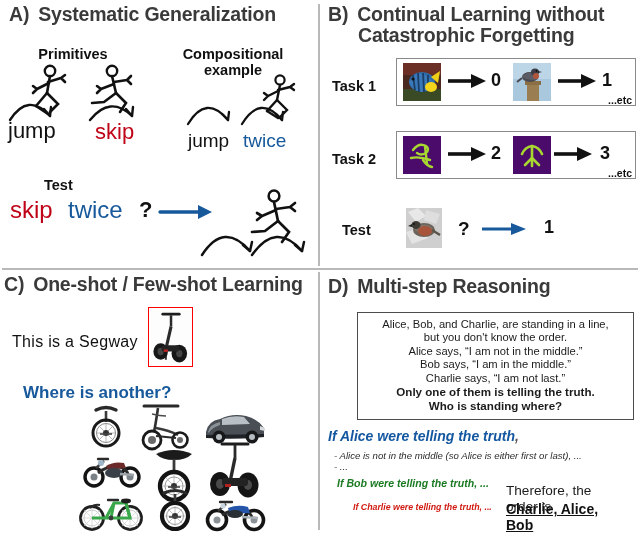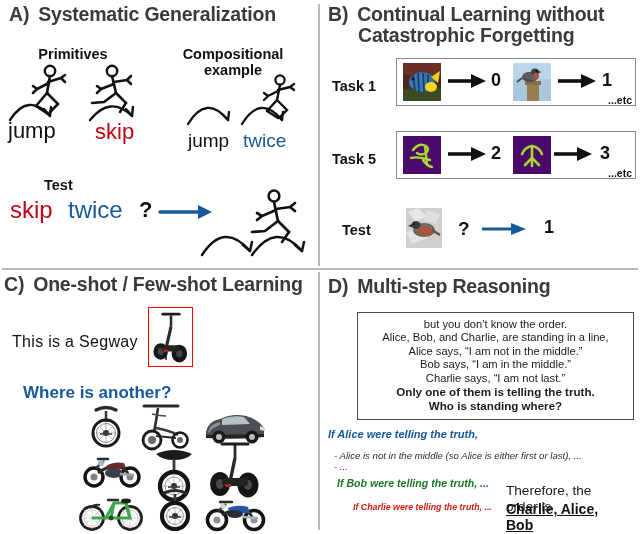--- a/index.html
+++ b/index.html
@@ -116,21 +116,21 @@
   #riddle-box{
     position:absolute;left:37px;top:42px;width:277px;height:108px;
     border:1.3px solid #4c4c4c;box-sizing:border-box;background:#fff;
     padding:5px 4px 0 4px;
     text-align:center;
   }
   .riddle-line{font-size:11.2px;line-height:13.4px;color:#1b1b1b;}
   .riddle-line.bold{font-weight:bold;font-size:11.6px;line-height:14px;}
 
   .reason{position:absolute;font-style:italic;font-weight:bold;}
-  #reason-alice{left:8px;top:158px;font-size:11px;color:#1457A0;font-style:italic;}
+  #reason-alice{left:8px;top:158px;font-size:14px;color:#1457A0;font-style:italic;}
   #reason-alice .tail{color:#555;font-weight:bold;}
   #bullet1{
     position:absolute;left:14px;top:180px;
     font-style:italic;font-size:9.6px;color:#2b2b2b;
   }
   #bullet2{
     position:absolute;left:14px;top:191px;
     font-style:italic;font-size:9.6px;color:#2b2b2b;
   }
   #reason-bob{left:17px;top:207px;font-size:10.6px;color:#1B7A23;}
@@ -238,21 +238,21 @@
     </svg>
   </div>
 
   <div class="panel" id="panel-b">
     <div class="panel-title">
       <span class="tletter">B)</span><span>Continual Learning without</span>
       <div style="margin-left:30px;">Catastrophic Forgetting</div>
     </div>
 
     <div class="task-label" id="task1-label">Task 1</div>
-    <div class="task-label" id="task2-label">Task 5</div>
+    <div class="task-label" id="task2-label">Task 2</div>
     <div class="task-label" id="test-label-b">Test</div>
 
     <div class="task-box" id="task1-box">
 
       <svg class="thumb" style="left:6px;top:4px;" width="38" height="38" viewBox="0 0 38 38">
         <rect width="38" height="38" fill="#4a2a20"></rect>
         <rect x="0" y="0" width="38" height="12" fill="#6b2f26"></rect>
         <rect x="0" y="26" width="38" height="12" fill="#3a4a24"></rect>
         <ellipse cx="19" cy="19" rx="13" ry="10" fill="#2f6ba8"></ellipse>
         <path d="M6 19 Q12 8 20 11 Q26 14 30 19 Q26 27 19 29 Q10 28 6 19Z" fill="#3a78b8"></path>
@@ -485,22 +485,22 @@
       </svg>
     </div>
   </div>
 
   <div class="panel" id="panel-d">
     <div class="panel-title">
       <span class="tletter">D)</span><span>Multi-step Reasoning</span>
     </div>
 
     <div id="riddle-box">
+      <div class="riddle-line">Alice, Bob, and Charlie, are standing in a line,</div>
       <div class="riddle-line">but you don't know the order.</div>
-      <div class="riddle-line">Alice, Bob, and Charlie, are standing in a line,</div>
       <div class="riddle-line">Alice says, “I am not in the middle.”</div>
       <div class="riddle-line">Bob says, “I am in the middle.”</div>
       <div class="riddle-line">Charlie says, “I am not last.”</div>
       <div class="riddle-line bold">Only one of them is telling the truth.</div>
       <div class="riddle-line bold">Who is standing where?</div>
     </div>
 
     <div class="reason" id="reason-alice">
       <span>If Alice were telling the truth</span><span class="tail">,</span>
     </div>

